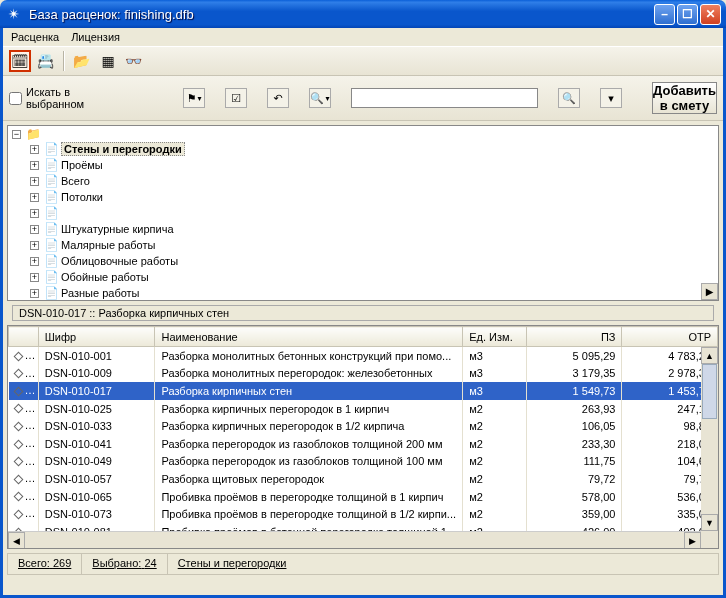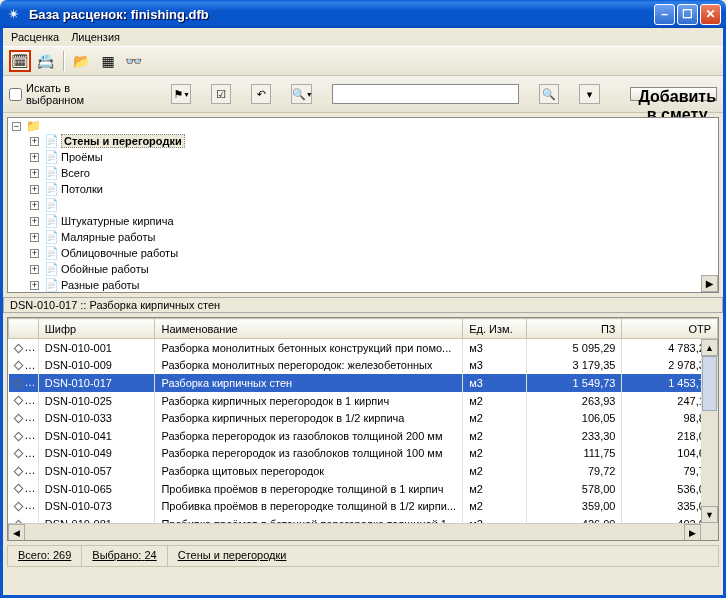--- a/index.html
+++ b/index.html
@@ -17,21 +17,21 @@
   background: linear-gradient(to bottom, #0a5fd8 0%, #2f7fe8 8%, #0956cc 40%, #0956cc 88%, #0345b5 100%);
   border-radius: 7px 7px 0 0;
   display: flex;
   align-items: center;
   color: #fff;
   padding: 0 5px 0 8px;
 }
 .titlebar .app-icon {
   width: 16px; height: 16px; margin-right: 5px; font-size: 14px; line-height: 16px;
 }
-.titlebar .title { font-weight: bold; font-size: 13px; flex: 1; text-shadow: 1px 1px 1px #003; }
+.titlebar .title { font-weight: normal; font-size: 13px; flex: 1; text-shadow: 1px 1px 1px #003; }
 .title-btns { display: flex; gap: 2px; }
 .title-btn {
   width: 21px; height: 21px; border-radius: 3px; border: 1px solid #fff;
   display: flex; align-items: center; justify-content: center;
   color: #fff; font-weight: bold; font-size: 12px;
 }
 .title-btn.min, .title-btn.max { background: linear-gradient(to bottom, #6fa3f0, #2f6fd0); }
 .title-btn.close { background: linear-gradient(to bottom, #f08060, #d04020); }
 .window-inner {
   border: 3px solid #0956cc;
@@ -64,25 +64,24 @@
 .searchbar .chk { display: flex; align-items: center; gap: 4px; }
 .searchbar input[type=text] {
   height: 20px; border: 1px solid #888; background: #fff; padding: 0 4px;
   flex: 0 0 150px;
 }
 .small-btn {
   width: 22px; height: 20px; border: 1px solid #aaa; background: #f4f2e8;
   display: flex; align-items: center; justify-content: center; font-size: 11px;
 }
 .big-add-btn {
-  flex: 1; height: 14px; border: 1px solid #888;
+  flex: 1; height: 32px; border: 1px solid #888;
   background: linear-gradient(to bottom, #fff, #e8e4d4);
-  font-weight: bold; font-size: 16px;
+  font-weight: bold; font-size: 13px;
   margin-left: 10px;
-  padding-left: 8px;
 }
 .tree-pane {
   background: #fff; border: 1px solid #888; margin: 4px;
   height: 176px; overflow: auto; position: relative;
 }
 .tree ul { list-style: none; }
 .tree li { padding: 1px 0 1px 0; white-space: nowrap; }
 .tree .root { padding-left: 4px; }
 .tree .children { padding-left: 18px; }
 .tree .node { display: flex; align-items: center; gap: 3px; }
@@ -94,21 +93,21 @@
 .tree .icon { font-size: 12px; width: 14px; display: inline-block; text-align: center; }
 .tree .folder-icon { color: #d8b040; }
 .tree .doc-icon { color: #5080c0; }
 .tree .selected { background: #ece9d8; border: 1px dotted #888; padding: 0 2px; font-weight: bold; }
 .scroll-arrow-r {
   position: absolute; right: 0; bottom: 0; width: 17px; height: 17px;
   background: #e8e4d4; border: 1px solid #aaa; font-size: 10px;
   display: flex; align-items: center; justify-content: center;
 }
 .detail-bar {
-  background: #ece9d8; border: 1px solid #aaa; margin: 0 0; padding: 1px 6px;
+  background: #ece9d8; border: 1px solid #aaa; margin: 0 9px; padding: 1px 6px;
   font-size: 11px;
 }
 .grid-wrap {
   margin: 4px; border: 1px solid #888; background: #fff;
   height: 224px; position: relative; overflow: hidden;
 }
 .grid { width: 100%; border-collapse: collapse; table-layout: fixed; }
 .grid th {
   background: linear-gradient(to bottom, #fdfdfb, #ece9d8);
   border: 1px solid #c8c4b4; padding: 3px 6px; text-align: left; font-weight: normal;

